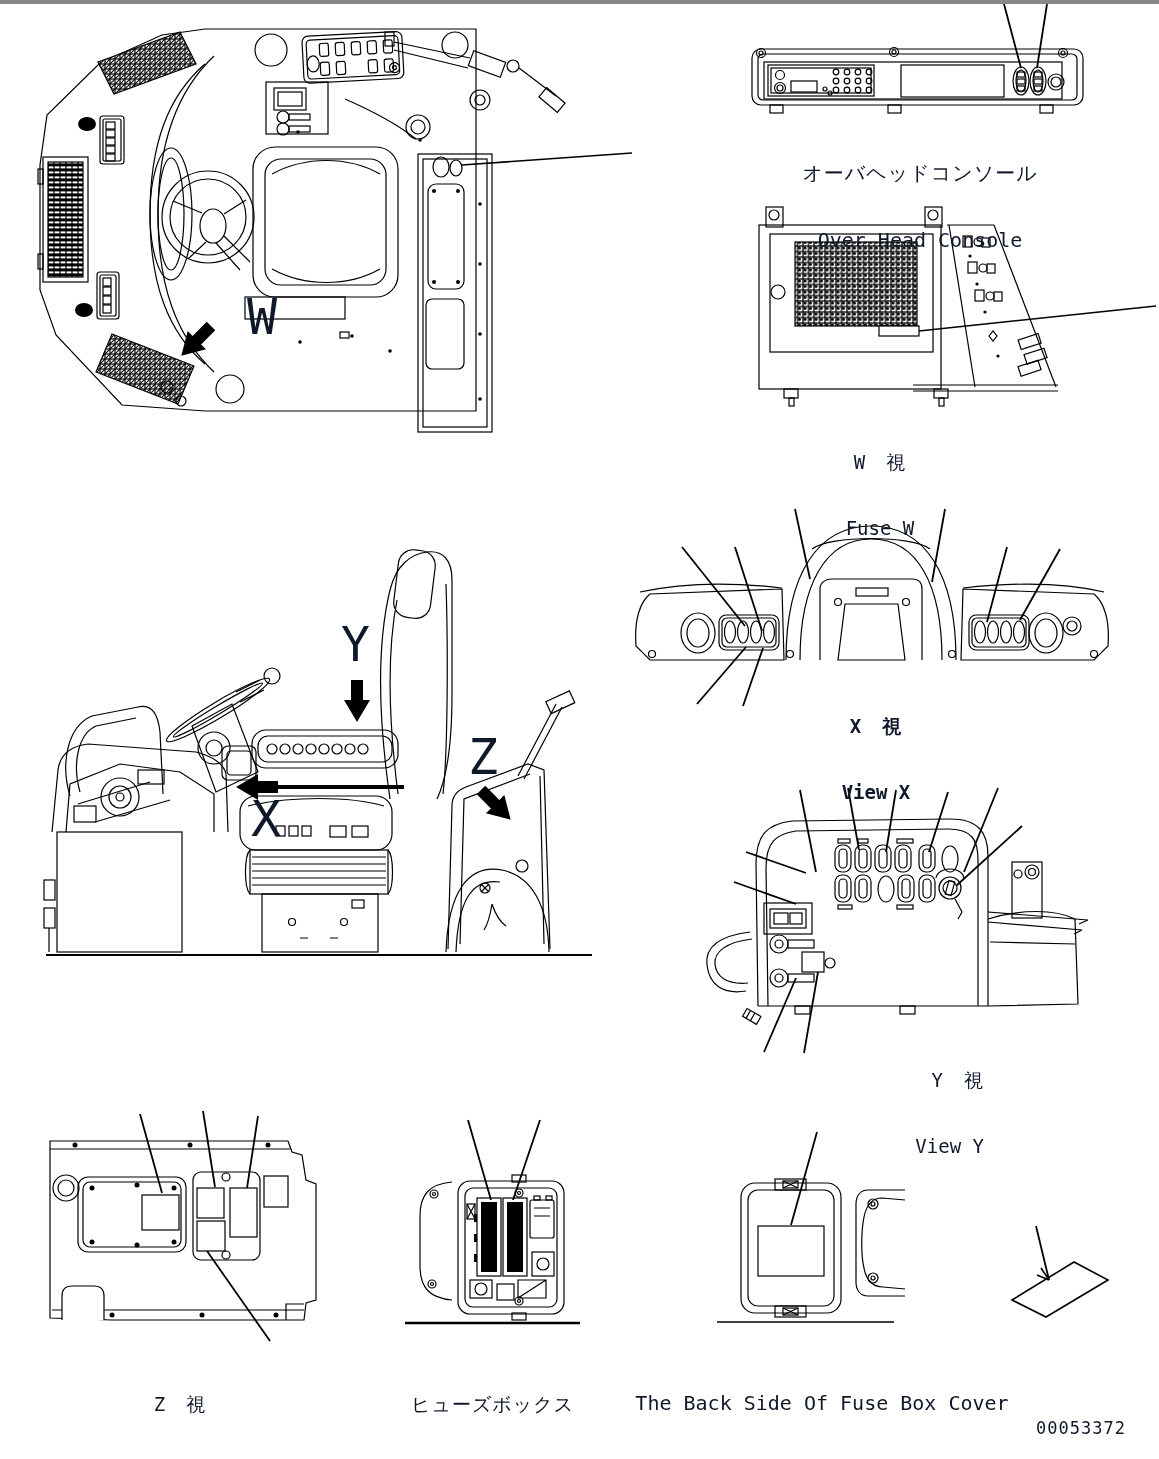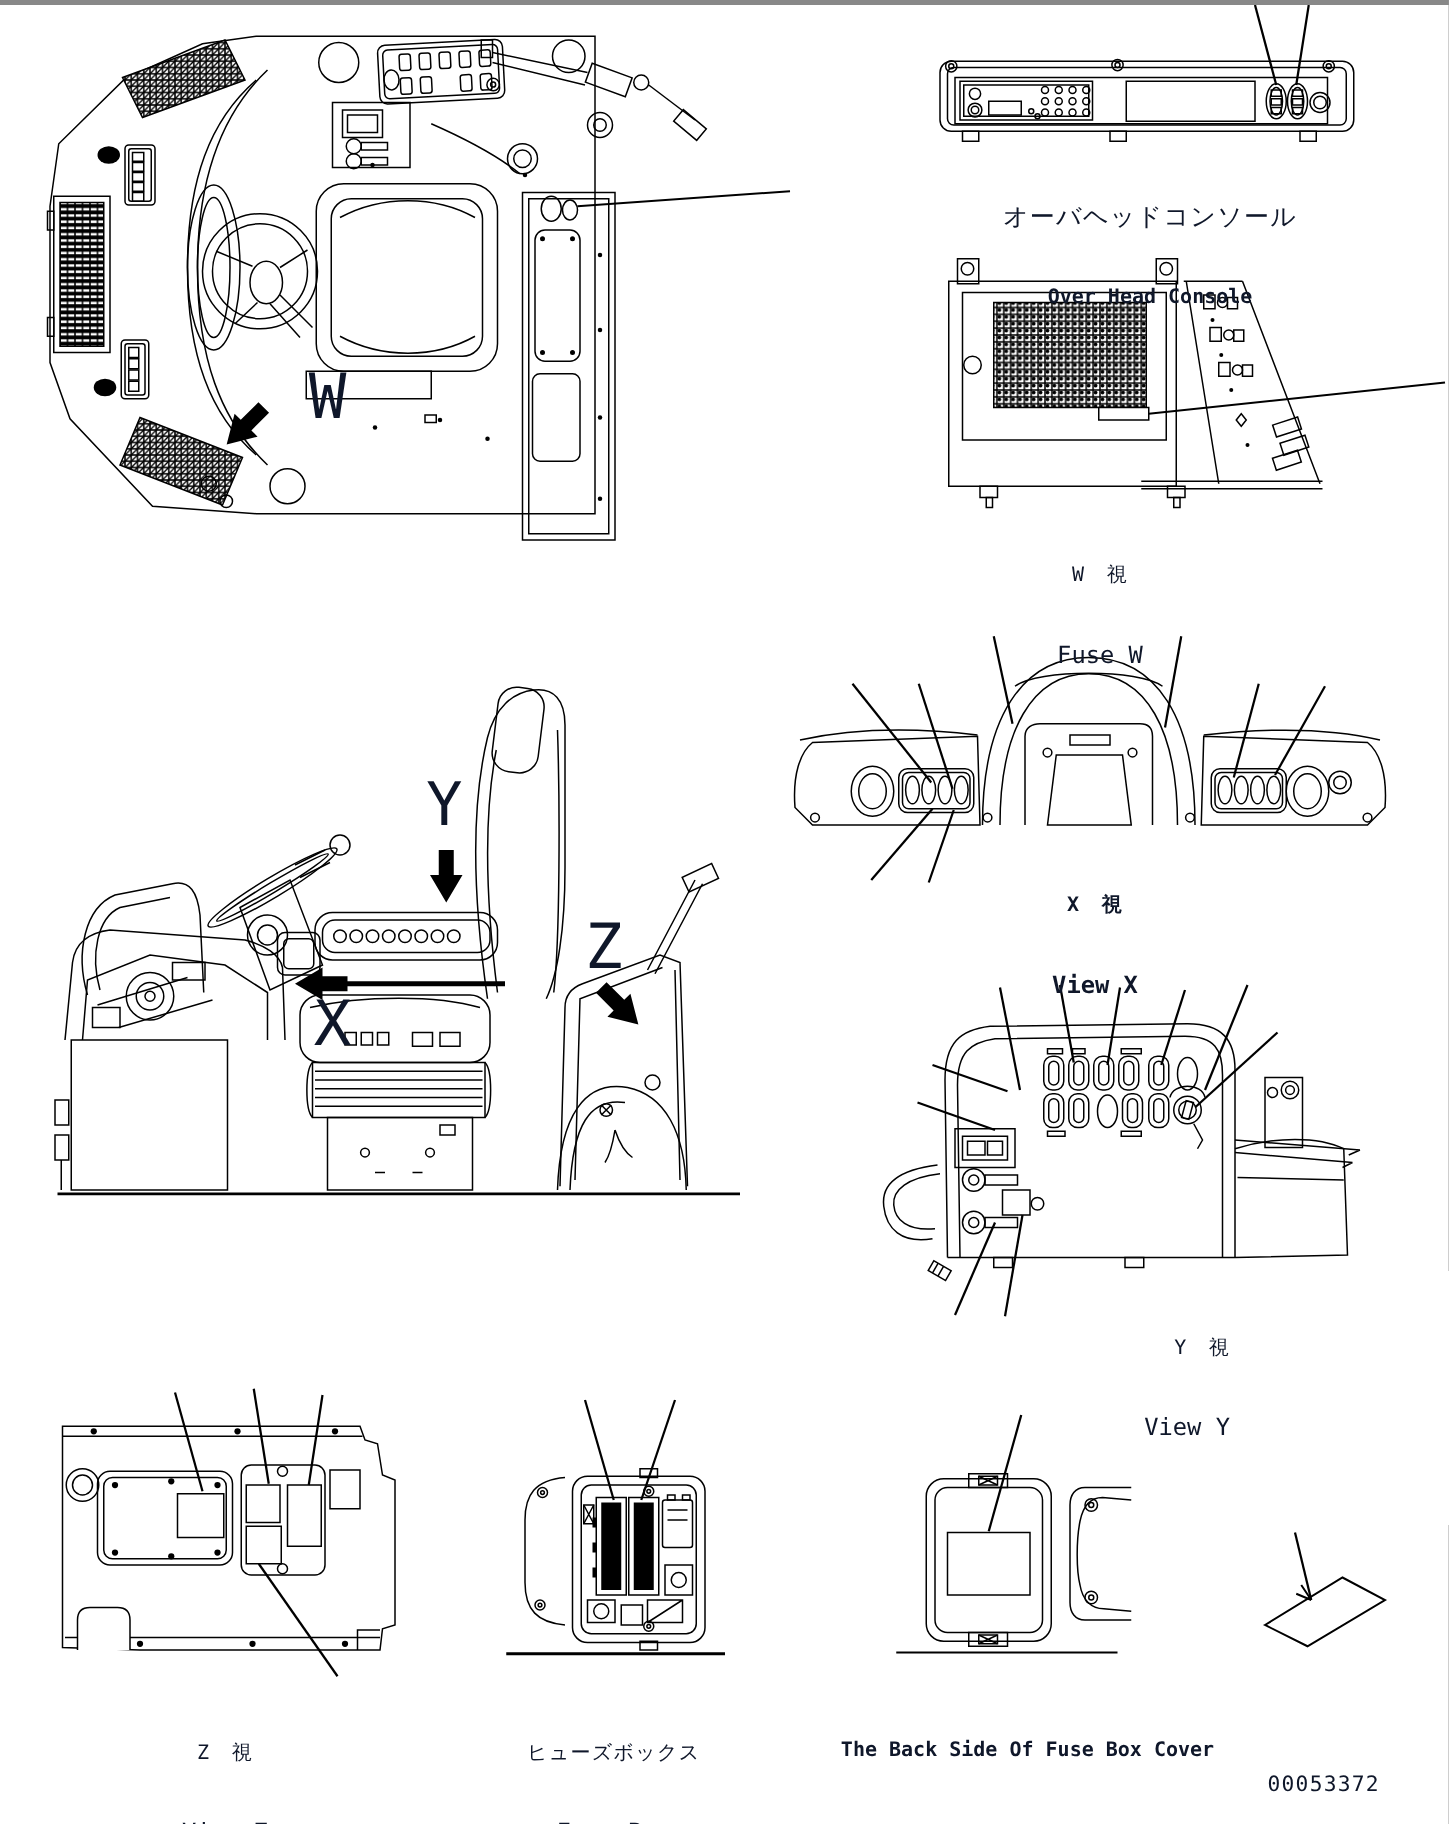--- a/index.html
+++ b/index.html
@@ -3,26 +3,26 @@
 <meta charset="utf-8">
 <style>
   html,body{margin:0;padding:0;background:#888;}
   .stage{
     position:relative;width:1159px;height:1459px;background:#ffffff;
     font-family:"DejaVu Sans Mono","Liberation Mono",monospace;color:#0f172a;
     overflow:hidden;margin:4px auto;
   }
   .stage svg{position:absolute;left:0;top:0;width:1159px;height:1459px;}
   .cap{position:absolute;text-align:center;line-height:1.3;white-space:pre;}
-  .cap .jp{font-size:16px;letter-spacing:1px;}
+  .cap .jp{font-size:19px;letter-spacing:1px;}
   .cap .en{font-size:19px;letter-spacing:0;}
   .cap.big .jp{font-size:20px;}
-  .cap.big .en{font-size:16px;font-weight:bold;}
+  .cap.big .en{font-size:20px;}
   .marker{position:absolute;font-weight:normal;line-height:1;}
-  .partnum{position:absolute;font-size:17px;text-align:left;letter-spacing:1px;}
+  .partnum{position:absolute;font-size:17px;text-align:right;letter-spacing:1px;}
 </style>
 </head>
 <body>
 
 <div class="stage">
 
 <svg viewBox="0 0 1159 1459" stroke="#000" fill="none" stroke-width="1.2">
   <defs>
     <pattern id="dots" width="5.5" height="5.5" patternUnits="userSpaceOnUse">
       <rect width="5.5" height="5.5" fill="#fff"></rect>

